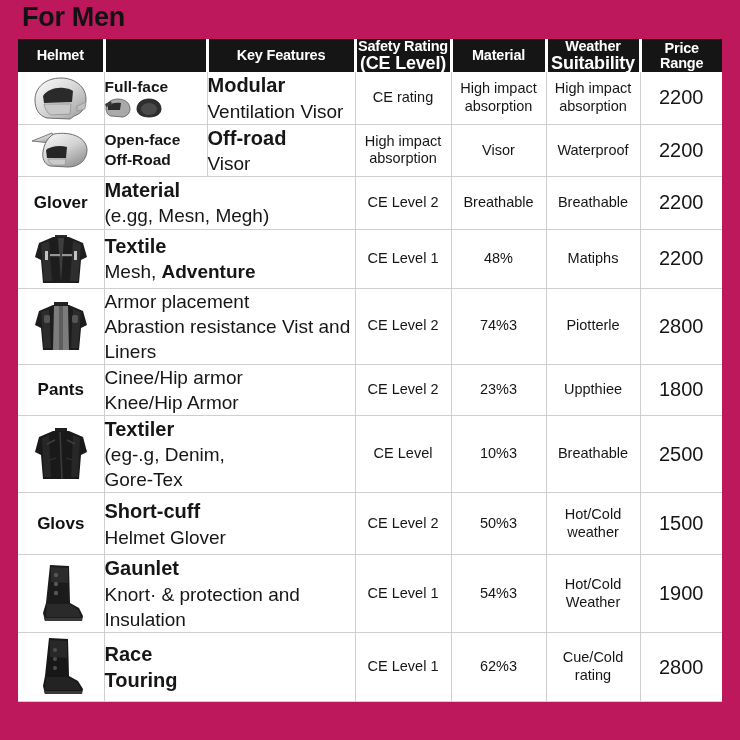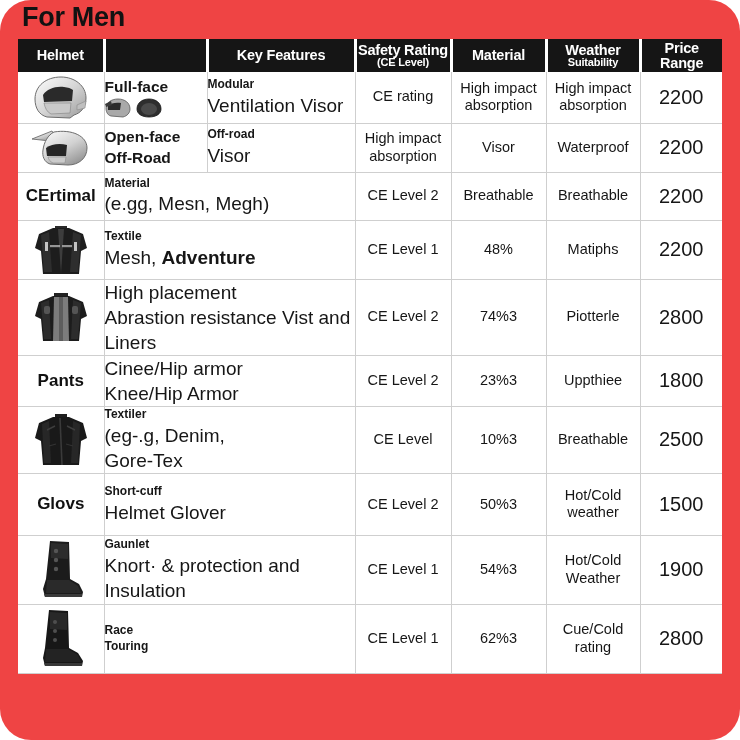--- a/index.html
+++ b/index.html
@@ -10,22 +10,21 @@
   body {
     width: 740px;
     height: 740px;
     font-family: "Liberation Sans", sans-serif;
     overflow: hidden;
   }
   #page {
     position: relative;
     width: 740px;
     height: 740px;
-    background: #ef4444;
-    border-radius: 31px;
+    background: #be185d;
   }
   .title {
     position: absolute;
     left: 22px;
     top: 2px;
     font-size: 27px;
     font-weight: bold;
     letter-spacing: -0.3px;
     color: #121212;
   }
@@ -51,21 +50,21 @@
     font-weight: bold;
     text-align: center;
     height: 33px;
     line-height: 1.02;
     border-left: 3px solid #14b8a6;
     border-right: 3px solid #ffffff;
     letter-spacing: -0.2px;
   }
   tr.hdr th.first { border-left: none; }
   tr.hdr th.last  { border-right: none; }
-  tr.hdr th .sub { font-size: 11px; display:block; }
+  tr.hdr th .sub { font-size: 18px; display:block; }
 
   
   tbody td {
     border-bottom: 1.5px solid #cfcfcf;
     border-right: 1.5px solid #cfcfcf;
     font-size: 14.5px;
     color: #161616;
     background: #fff;
   }
   tbody td.pic {
@@ -86,21 +85,21 @@
     padding: 6px 0 6px 9px;
     line-height: 1.30;
     text-align: left;
   }
   td.feat .b { font-weight: bold; font-size: 15.5px; }
   td.kf {
     padding: 6px 0 6px 9px;
     line-height: 1.32;
     text-align: left;
   }
-  td.kf .b { font-weight: bold; font-size: 12px; }
+  td.kf .b { font-weight: bold; font-size: 20px; }
   td.kf .n { font-weight: normal; font-size: 19px; }
   td.ctr {
     text-align: center;
     line-height: 1.22;
     font-size: 14.5px;
     padding: 4px 3px;
   }
   td.price {
     text-align: center;
     font-size: 20px;
@@ -211,21 +210,21 @@
           <div class="b">Off-road</div>
           <div class="n">Visor</div>
         </td>
         <td class="ctr">High impact absorption</td>
         <td class="ctr">Visor</td>
         <td class="ctr">Waterproof</td>
         <td class="price last-col">2200</td>
       </tr>
 
       <tr style="height:48px">
-        <td class="cat">CErtimal</td>
+        <td class="cat">Glover</td>
         <td class="kf" colspan="2">
           <div class="b">Material</div>
           <div class="n">(e.gg, Mesn, Megh)</div>
         </td>
         <td class="ctr">CE Level 2</td>
         <td class="ctr">Breathable</td>
         <td class="ctr">Breathable</td>
         <td class="price last-col">2200</td>
       </tr>
 
@@ -260,21 +259,21 @@
             <path d="M24 5 L40 5 L54 11 L58 25 L52 28 L50 50 L14 50 L12 28 L6 25 L10 11 Z" fill="#1c1c1c"></path>
             <path d="M25 6 L39 6 L40 50 L24 50 Z" fill="#7c7c7c"></path>
             <path d="M30 6 L34 6 L34 50 L30 50 Z" fill="#5d5d5d"></path>
             <path d="M12 12 L20 9 L22 48 L15 48 Z" fill="#2c2c2c"></path>
             <path d="M52 12 L44 9 L42 48 L49 48 Z" fill="#2c2c2c"></path>
             <rect x="15" y="15" width="6" height="8" rx="2" fill="#555"></rect>
             <rect x="43" y="15" width="6" height="8" rx="2" fill="#555"></rect>
           </svg>
         </td>
         <td class="kf" colspan="2">
-          <div class="n">High placement</div>
+          <div class="n">Armor placement</div>
           <div class="n">Abrastion resistance Vist and</div>
           <div class="n">Liners</div>
         </td>
         <td class="ctr">CE Level 2</td>
         <td class="ctr">74%3</td>
         <td class="ctr">Piotterle</td>
         <td class="price last-col">2800</td>
       </tr>
 
       <tr style="height:44px">

